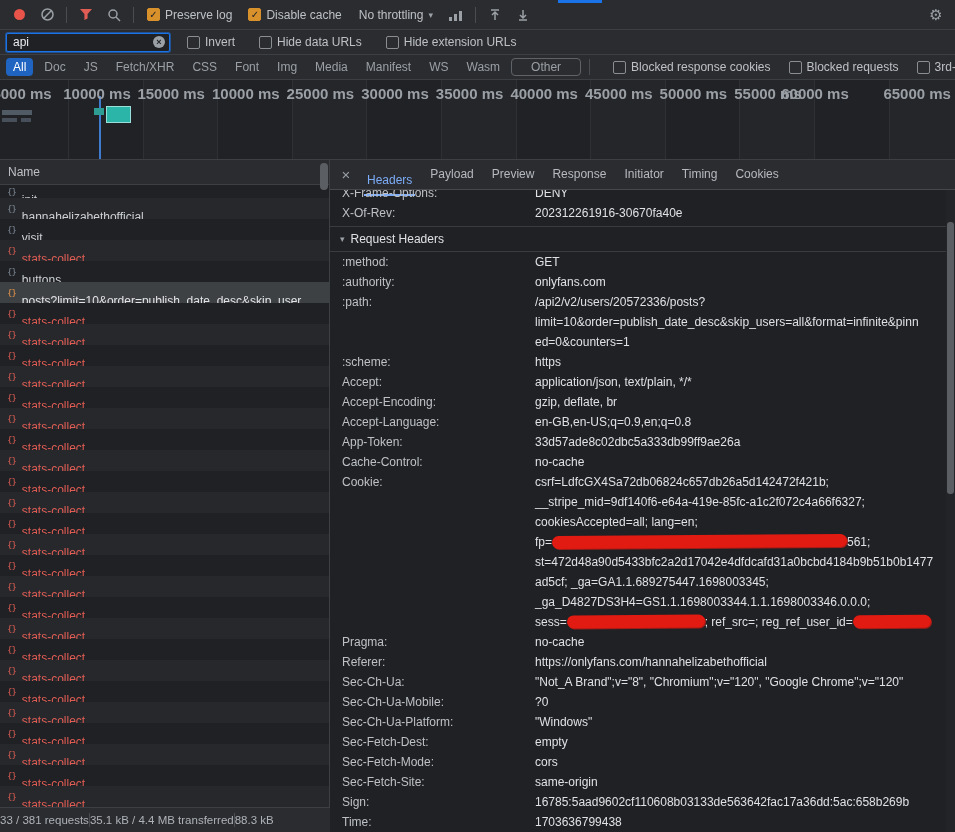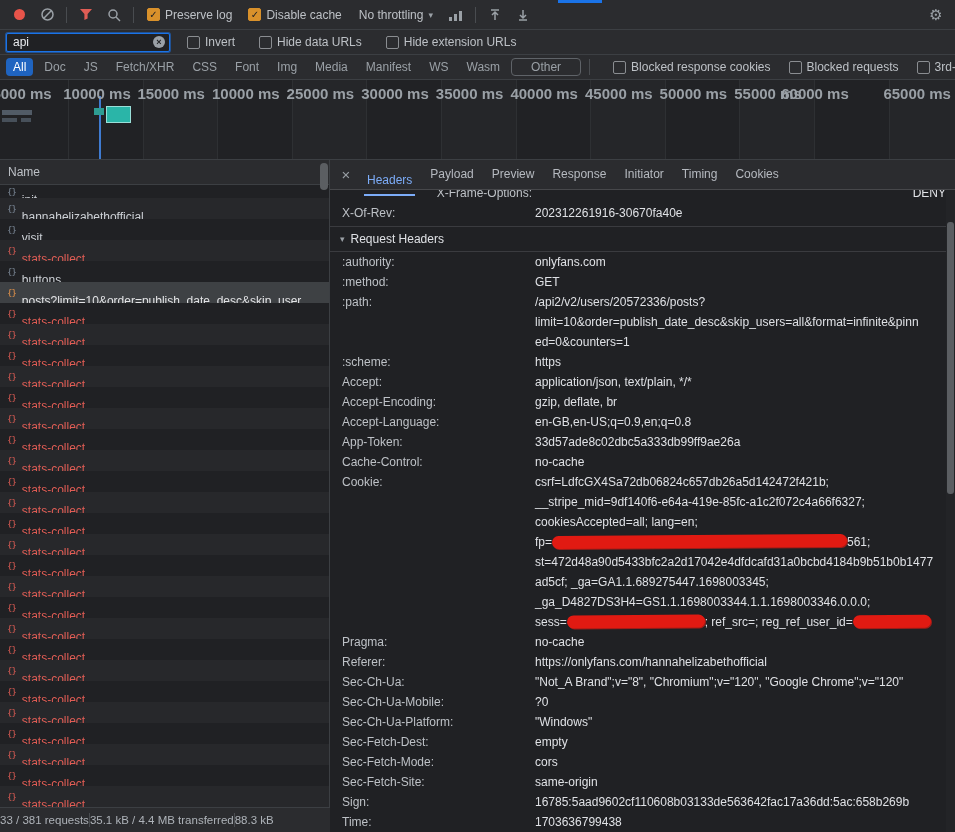--- a/index.html
+++ b/index.html
@@ -75,21 +75,21 @@
   
   .right-panel{position:absolute;left:330px;top:160px;width:625px;height:672px;background:#202124;overflow:hidden;}
   .tabs{height:30px;background:#2b2c2f;border-bottom:1px solid #47484b;display:flex;align-items:center;padding:0 4px;}
   .tab-close{width:24px;text-align:center;color:#9aa0a6;font-size:15px;flex:none;}
   .tab-list{display:flex;align-items:center;height:30px;}
   .tab{padding:0 9px;height:30px;line-height:29px;color:#b6bac0;position:relative;white-space:nowrap;}
   .tab.active{color:var(--tab-accent);margin-top:12px;}
   .tab.active::after{content:"";position:absolute;left:6px;right:6px;bottom:0;height:2px;background:var(--tab-accent);}
 
   .hdr-content{position:absolute;top:30px;left:0;right:9px;bottom:0;overflow:hidden;}
-  .clip-top{height:13px;overflow:hidden;text-align:right;}
+  .clip-top{height:13px;overflow:hidden;}
   .clip-top .hdr-row{margin-top:-7px;}
   .hdr-row{position:relative;padding-left:205px;}
   .hdr-name{position:absolute;left:12px;top:0;width:190px;line-height:20px;color:#bdc1c6;
     white-space:nowrap;overflow:hidden;}
   .hdr-line{line-height:20px;color:#dfe1e5;white-space:nowrap;}
   .section-header{margin-top:3px;height:26px;border-top:1px solid #3a3b3f;border-bottom:1px solid #3a3b3f;
     padding-left:10px;color:#dfe1e5;display:flex;align-items:center;gap:6px;}
   .tri{font-size:9px;color:#9aa0a6;}
   .redact{display:inline-block;height:13px;border-radius:7px;background:var(--redaction);
     vertical-align:-2px;transform:rotate(-.4deg);box-shadow:1px 1px 0 rgba(225,26,18,.65);}
@@ -417,29 +417,29 @@
               <div class="hdr-line"><span>202312261916-30670fa40e</span></div>
             </div>
           </div>
         </div>
       <div class="section-header">
         <span class="tri">▾</span>
         <span>Request Headers</span>
       </div>
       <div>
           <div class="hdr-row">
+            <span class="hdr-name">:method:</span>
+            <div class="hdr-val">
+              <div class="hdr-line"><span>GET</span></div>
+            </div>
+          </div>
+          <div class="hdr-row">
             <span class="hdr-name">:authority:</span>
             <div class="hdr-val">
               <div class="hdr-line"><span>onlyfans.com</span></div>
-            </div>
-          </div>
-          <div class="hdr-row">
-            <span class="hdr-name">:method:</span>
-            <div class="hdr-val">
-              <div class="hdr-line"><span>GET</span></div>
             </div>
           </div>
           <div class="hdr-row">
             <span class="hdr-name">:path:</span>
             <div class="hdr-val">
               <div class="hdr-line"><span>/api2/v2/users/20572336/posts?</span></div>
               <div class="hdr-line"><span>limit=10&amp;order=publish_date_desc&amp;skip_users=all&amp;format=infinite&amp;pinn</span></div>
               <div class="hdr-line"><span>ed=0&amp;counters=1</span></div>
             </div>
           </div>

